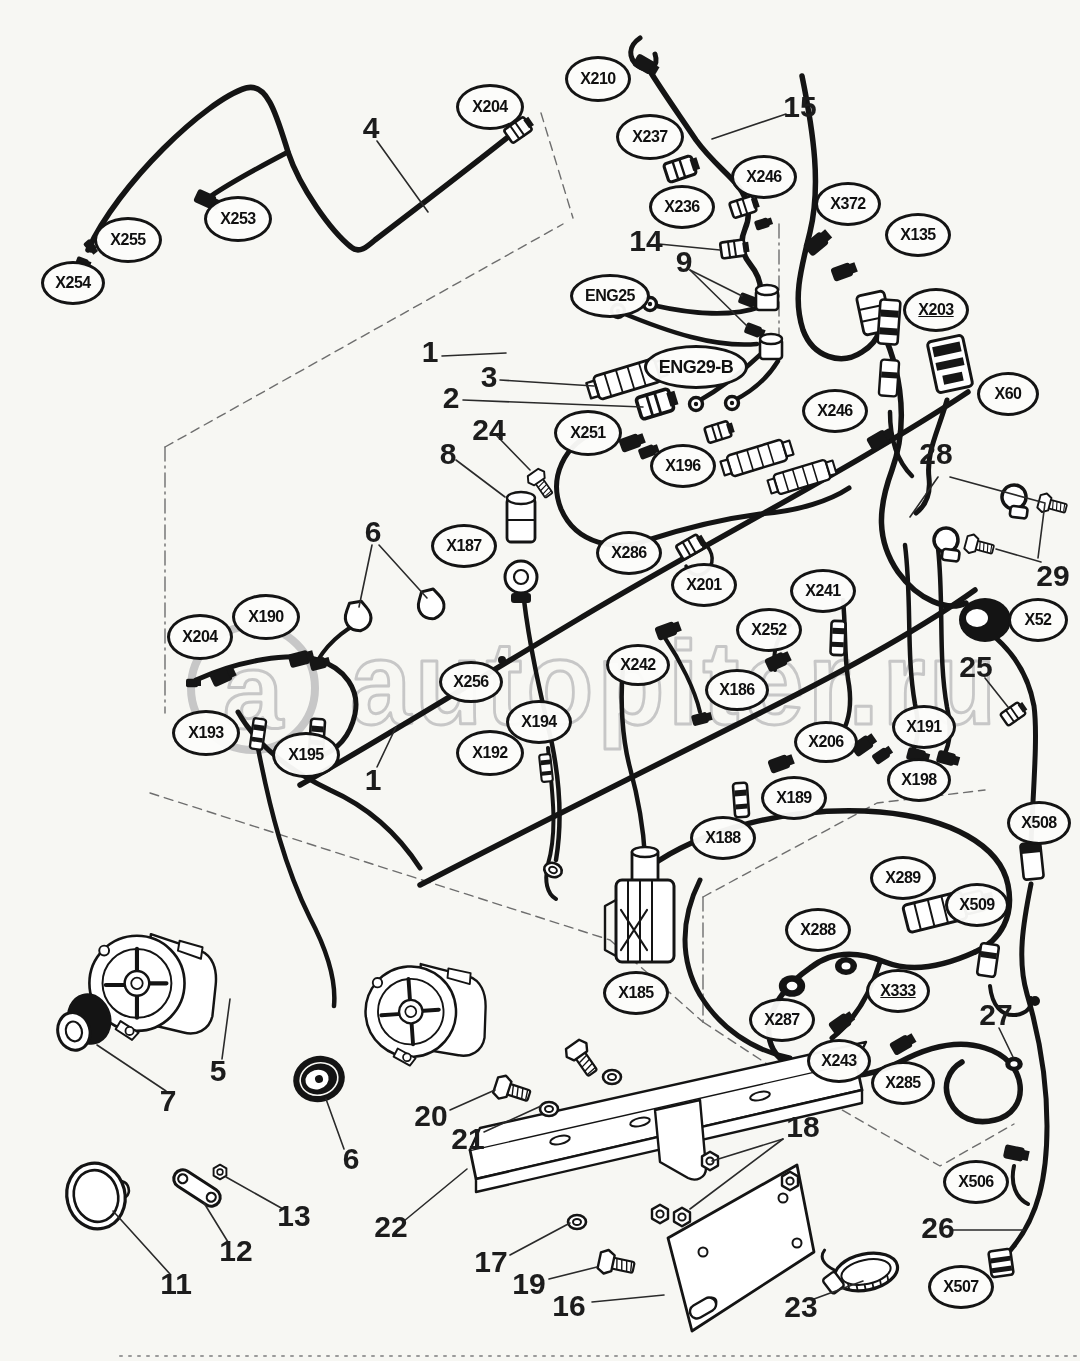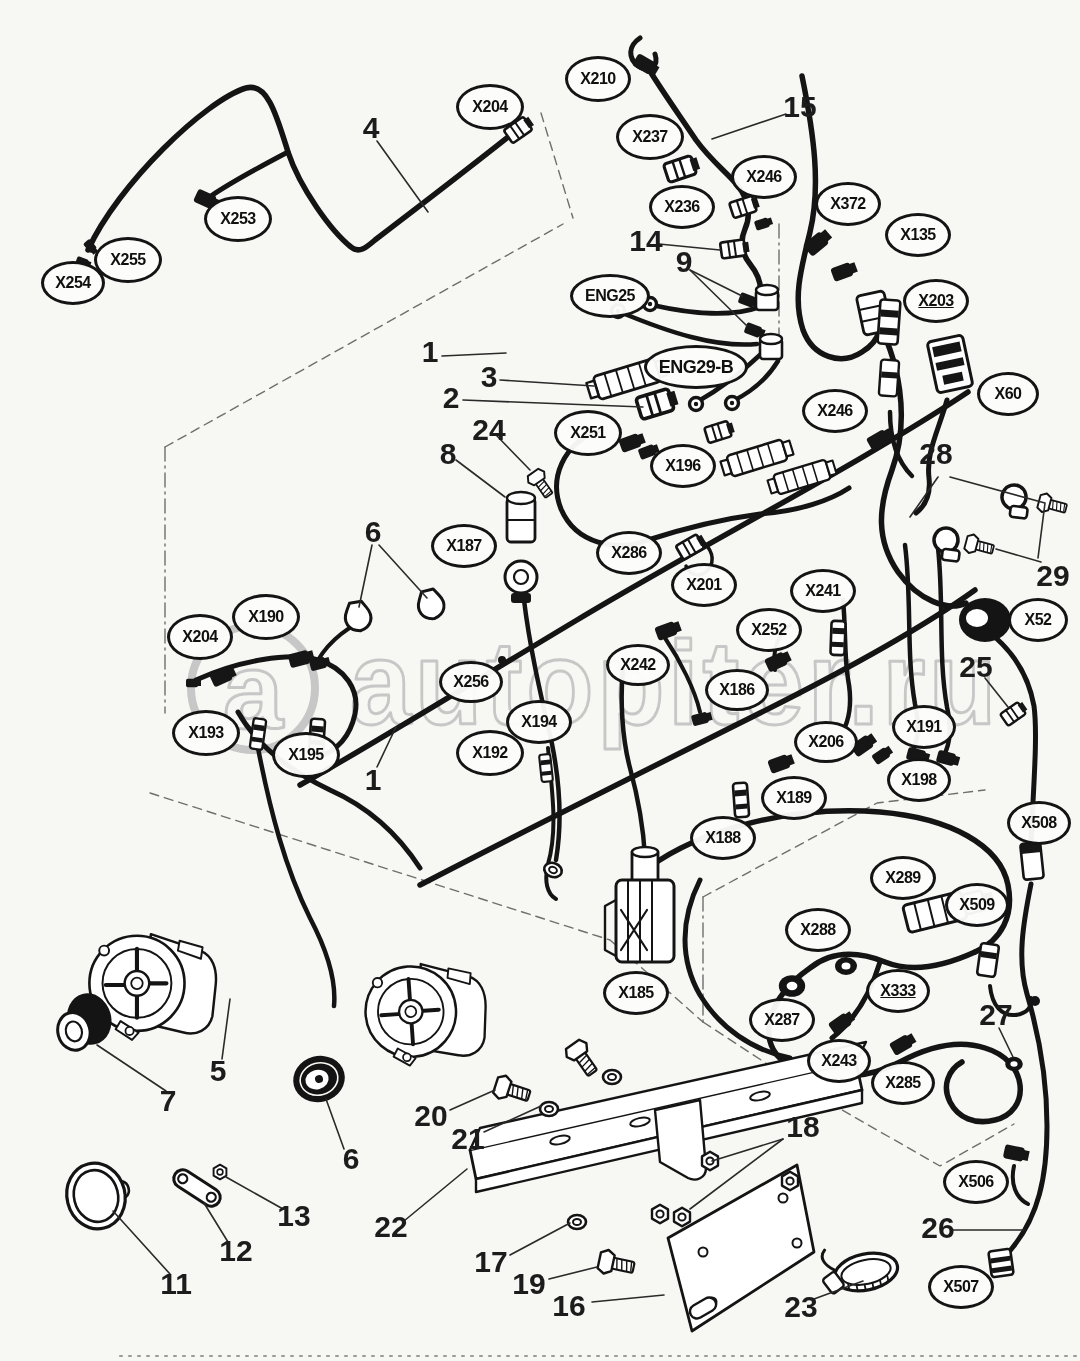--- a/index.html
+++ b/index.html
@@ -373,29 +373,29 @@
     <line x1="783" y1="1139" x2="690" y2="1209"></line>
     <line x1="814" y1="1299" x2="863" y2="1281"></line>
     <line x1="404" y1="1221" x2="467" y2="1169"></line>
     <line x1="377" y1="767" x2="396" y2="727"></line>
   </g>
 </svg>
 
 <div id="callouts-layer">
       <div class="callout" style="left: 456px; top: 84px; width: 68px; height: 46px;">X204</div>
       <div class="callout" style="left: 204px; top: 196px; width: 68px; height: 46px;">X253</div>
-      <div class="callout" style="left: 94px; top: 237px; width: 68px; height: 46px;">X255</div>
+      <div class="callout" style="left: 94px; top: 217px; width: 68px; height: 46px;">X255</div>
       <div class="callout" style="left: 41px; top: 261px; width: 64px; height: 44px;">X254</div>
       <div class="callout" style="left: 565px; top: 56px; width: 66px; height: 46px;">X210</div>
       <div class="callout" style="left: 616px; top: 114px; width: 68px; height: 46px;">X237</div>
       <div class="callout" style="left: 731px; top: 155px; width: 66px; height: 44px;">X246</div>
       <div class="callout" style="left: 649px; top: 185px; width: 66px; height: 44px;">X236</div>
       <div class="callout" style="left: 815px; top: 182px; width: 66px; height: 44px;">X372</div>
       <div class="callout" style="left: 885px; top: 213px; width: 66px; height: 44px;">X135</div>
-      <div class="callout" style="left: 903px; top: 279px; width: 66px; height: 44px; text-decoration: underline;">X203</div>
+      <div class="callout" style="left: 903px; top: 288px; width: 66px; height: 44px; text-decoration: underline;">X203</div>
       <div class="callout" style="left: 570px; top: 274px; width: 80px; height: 44px;">ENG25</div>
       <div class="callout wide" style="left: 644px; top: 345px; width: 104px; height: 44px;">ENG29-B</div>
       <div class="callout" style="left: 554px; top: 410px; width: 68px; height: 46px;">X251</div>
       <div class="callout" style="left: 650px; top: 444px; width: 66px; height: 44px;">X196</div>
       <div class="callout" style="left: 802px; top: 389px; width: 66px; height: 44px;">X246</div>
       <div class="callout" style="left: 977px; top: 372px; width: 62px; height: 44px; text-align: right;">X60</div>
       <div class="callout" style="left: 431px; top: 524px; width: 66px; height: 44px;">X187</div>
       <div class="callout" style="left: 596px; top: 531px; width: 66px; height: 44px;">X286</div>
       <div class="callout" style="left: 671px; top: 563px; width: 66px; height: 44px;">X201</div>
       <div class="callout" style="left: 790px; top: 569px; width: 66px; height: 44px;">X241</div>

